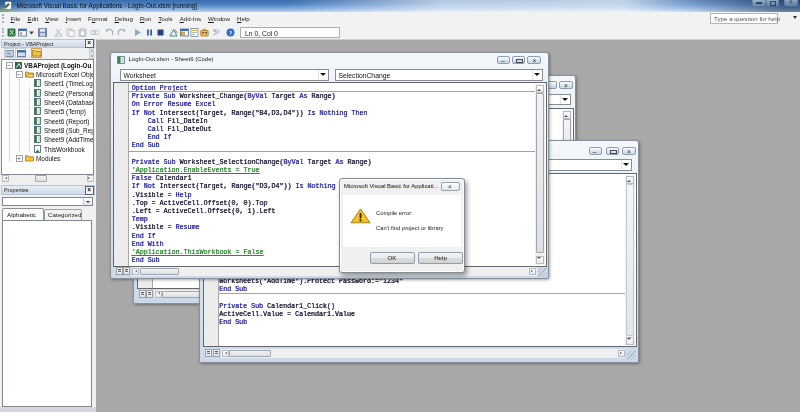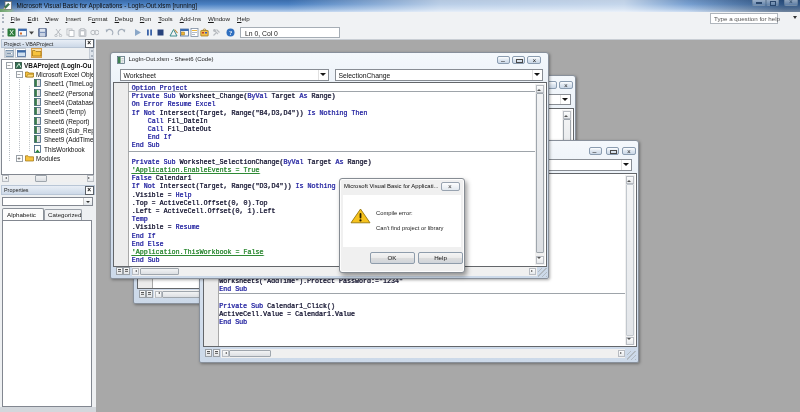--- a/index.html
+++ b/index.html
@@ -514,21 +514,21 @@
 <span class="k">Private Sub</span> Worksheet_SelectionChange(<span class="k">ByVal</span> Target <span class="k">As</span> Range)
 <span class="c">'Application.EnableEvents = True</span>
 <span class="k">False</span> Calendar1
 <span class="k">If Not</span> Intersect(Target, Range("D3,D4")) <span class="k">Is Nothing Then</span>
 .Visible = <span class="k">Help</span>
 .Top = ActiveCell.Offset(0, 0).Top
 .Left = ActiveCell.Offset(0, 1).Left
 <span class="k">Temp</span>
 .Visible = <span class="k">Resume</span>
 <span class="k">End If</span>
-<span class="k">End Else</span>
+<span class="k">End With</span>
 <span class="c">'Application.ThisWorkbook = False</span>
 <span class="k">End Sub</span></pre>
     <div class="sep" style="left:14px;right:11px;top:8.3px;"></div>
     <div class="sep" style="left:14px;right:11px;top:67.6px;"></div>
     <div class="sb" style="right:1px;top:1px;width:10px;bottom:1px;">
       <div class="sbtn" style="left:0.5px;top:0.5px;width:8px;height:8px;"></div>
         <div class="tri" style="left:2.4px;top:3.4px;border:2px solid transparent;border-bottom:2.8px solid #555;"></div>
       <div class="sbtn" style="left:0.5px;bottom:0.5px;width:8px;height:8px;"></div>
         <div class="tri" style="left:2.4px;bottom:3.4px;border:2px solid transparent;border-top:2.8px solid #555;"></div>
       <div class="thumb" style="left:0.5px;top:9px;width:8px;height:160px;"></div>

